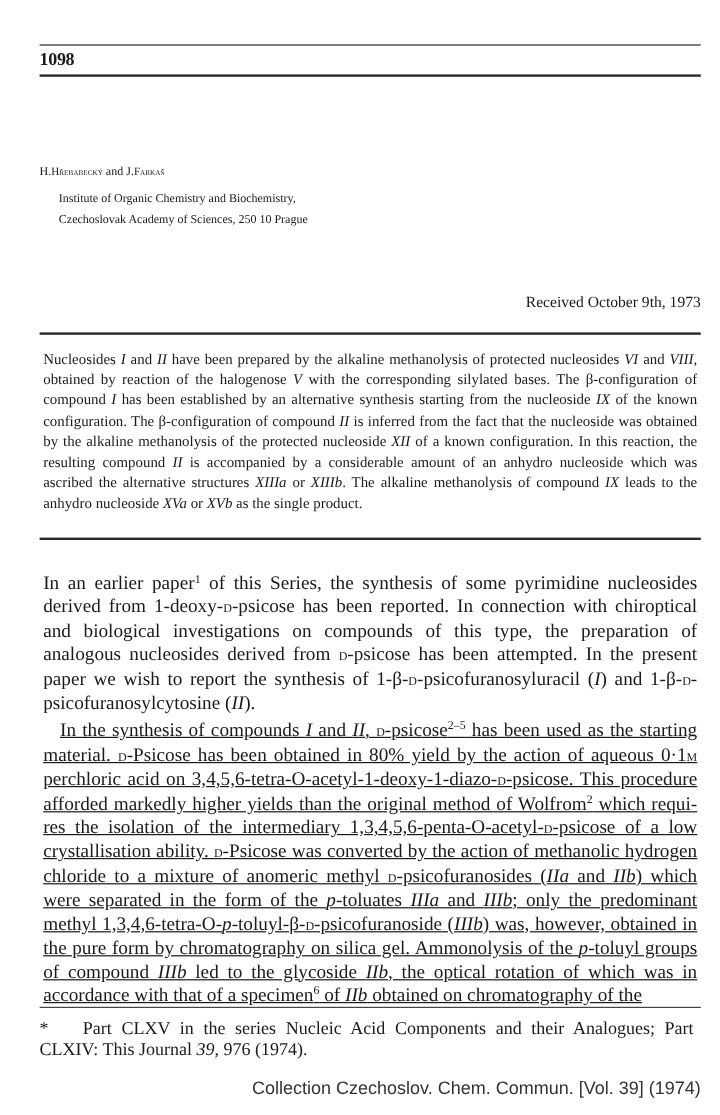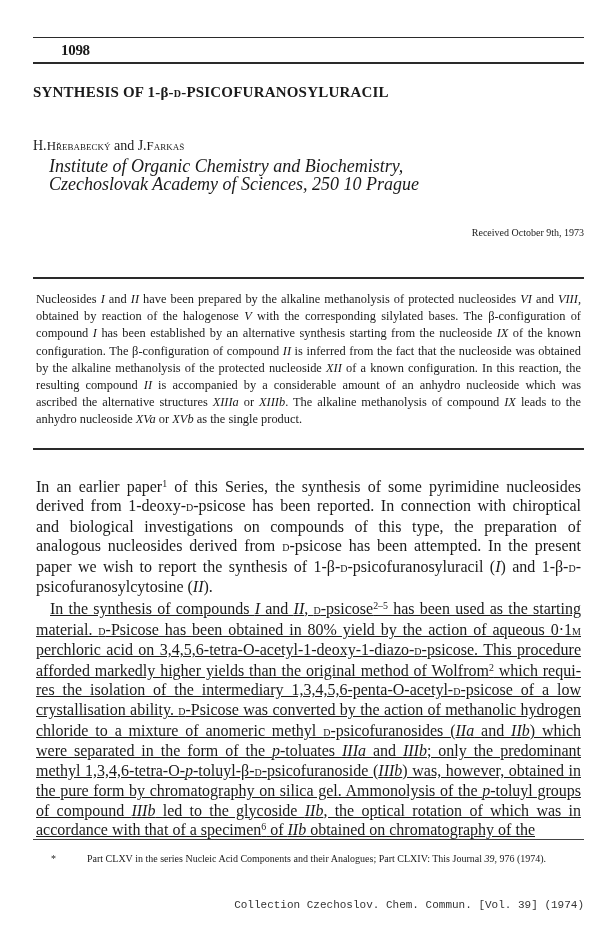--- a/index.html
+++ b/index.html
@@ -1,47 +1,46 @@
 <!DOCTYPE html>
 <html><head>
 <meta charset="utf-8">
 <style>
   html, body { margin: 0; padding: 0; background: #ffffff; }
   body { width: 600px; height: 929px; position: relative; overflow: hidden; color: #1a1a1a;
          font-family: "Liberation Serif", "DejaVu Serif", serif; }
   .rule { position: absolute; left: 33px; width: 551px; background: #2a2a2a; }
-  .pagenum { position: absolute; left: 33px; top: 42px; font-weight: bold; font-size: 15px; letter-spacing: -0.3px; margin-left: 28px; }
+  .pagenum { position: absolute; left: 33px; top: 42px; font-weight: bold; font-size: 15px; letter-spacing: -0.3px; }
   .title { position: absolute; left: 33px; top: 82px; font-weight: bold; font-size: 15px; line-height: 20px; letter-spacing: 0.2px; }
   .sc { font-variant: small-caps; font-size: 0.92em; }
-  .authors { position: absolute; left: 33px; top: 138px; font-size: 14px; }
-  .affil { position: absolute; left: 49px; top: 157px; font-style: italic; font-size: 18px; line-height: 18px; }
-  .received { position: absolute; right: 16px; top: 227px; font-size: 10px; }
+  .authors { position: absolute; left: 33px; top: 138px; font-size: 10px; }
+  .affil { position: absolute; left: 49px; top: 157px; font-size: 10px; line-height: 18px; }
+  .received { position: absolute; right: 16px; top: 244px; font-size: 13px; }
   .abstract { position: absolute; left: 33px; width: 551px; top: 288px; font-size: 12.4px; line-height: 17.2px; text-align: justify; }
   .abstract p, .body p, .footnote p { margin: 3px; }
   .body { position: absolute; left: 33px; width: 551px; top: 474px; font-size: 16px; line-height: 19.4px; text-align: justify; }
   .body p.indent { text-indent: 14px; text-decoration: underline; }
-  .footnote { position: absolute; left: 48px; width: 551px; top: 847px; font-size: 10px; line-height: 17px; text-align: justify; }
+  .footnote { position: absolute; left: 30px; width: 551px; top: 847px; font-size: 15px; line-height: 17px; text-align: justify; }
   .footnote .mark { display: inline-block; width: 36px; }
-  .journal-footer { position: absolute; right: 16px; top: 899px; font-family: Liberation Mono, monospace; font-size: 11px; color: #333; }
+  .journal-footer { position: absolute; right: 16px; top: 899px; font-family: Liberation Sans, sans-serif; font-size: 15px; color: #333; }
   i, .it { font-style: italic; }
   sup { font-size: 0.62em; line-height: 0; vertical-align: 0.55em; }
 </style>
 </head>
 <body>
 
 <div class="rule" style="top:37px;height:1px;"></div>
 <div class="rule" style="top:62px;height:1.5px;"></div>
 <div class="rule" style="top:277px;height:1.5px;"></div>
 <div class="rule" style="top:448px;height:1.5px;"></div>
 <div class="rule" style="top:839px;height:1px;background:#444;"></div>
 
 <div class="pagenum">1098</div>
 
 <div class="title">
-  <div><span>SYNTHESIS OF 1-β-</span><span class="sc">d</span><span>-PSICOFURANOSYLURACIL</span></div>
 </div>
 
 <div class="authors">
   <span>H.</span><span class="sc">Hřebabecký</span><span> and </span><span>J.</span><span class="sc">Farkaš</span>
 </div>
 
 <div class="affil">
   <div>Institute of Organic Chemistry and Biochemistry,</div>
   <div>Czechoslovak Academy of Sciences, 250 10 Prague</div>
 </div>

